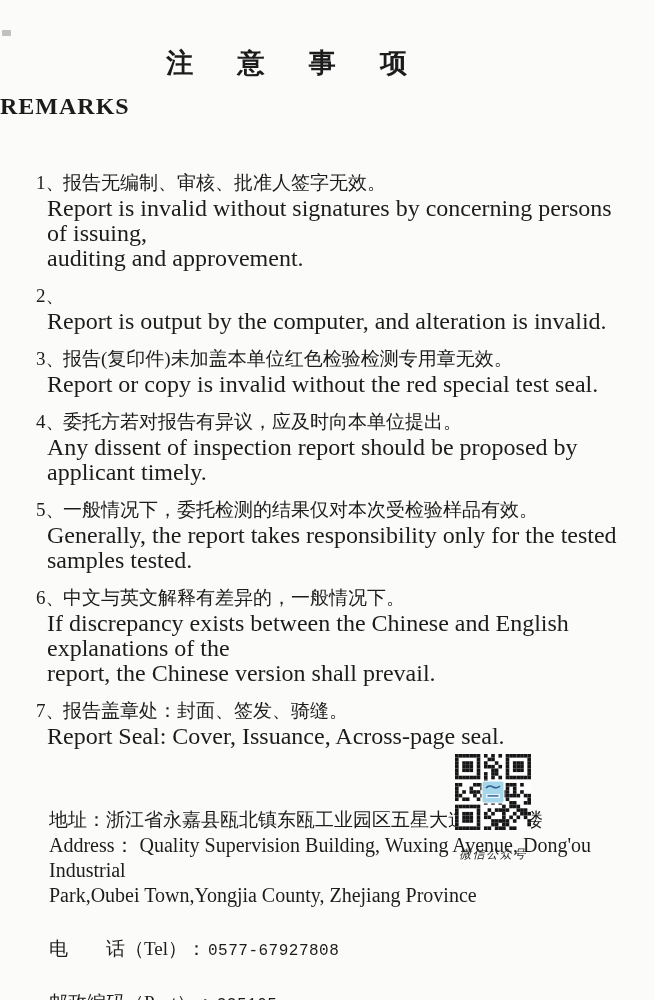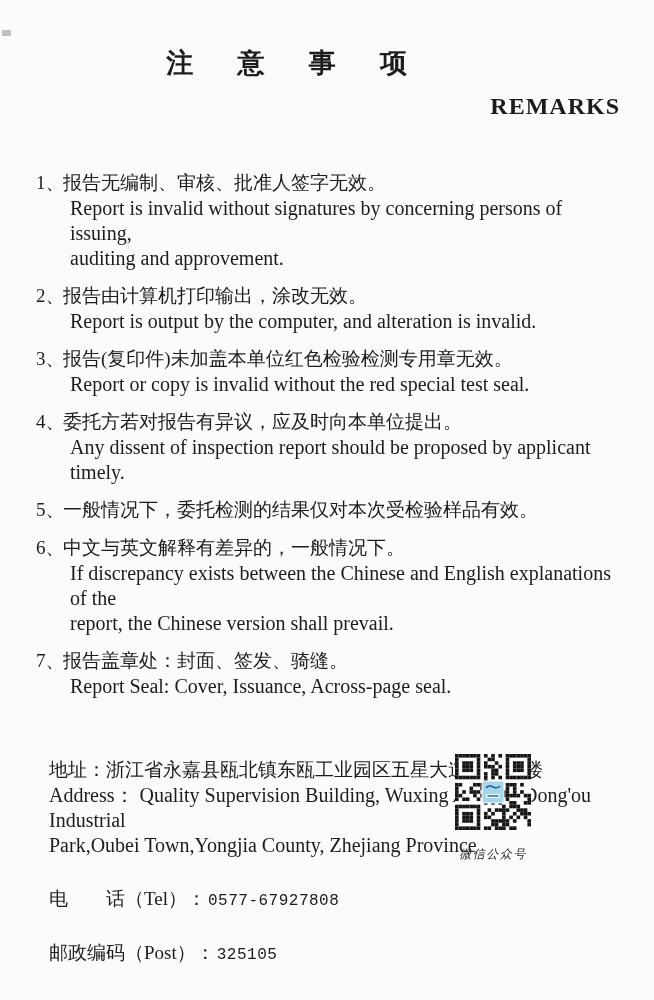--- a/index.html
+++ b/index.html
@@ -17,34 +17,34 @@
   }
   .header{margin-top:48px;}
   .title-zh{
     text-align:center;
     padding-right:72px;
     font-size:27px;font-weight:bold;
     letter-spacing:0.32em;
     line-height:30px;
   }
   .title-en{
-    text-align:right;
+    text-align:left;
     padding-right:34px;
     font-size:24px;font-weight:bold;
     letter-spacing:1px;
     margin-top:15px;
     line-height:26px;
   }
   .remarks{margin:51px 32px 0 36px;}
   .remark-item{margin-bottom:12px;}
   .zh-line{display:flex;font-size:19px;line-height:26px;}
   .remark-num{flex:none;width:27px;}
   .remark-en{
-    margin-left:34px;
-    font-size:20px;line-height:25px;
+    margin-left:11px;
+    font-size:24px;line-height:25px;
     white-space:pre-line;
   }
   .footer{margin:57px 30px 0 49px;}
   .address-zh{font-size:19px;line-height:27px;}
   .address-en{font-size:20px;line-height:25px;white-space:pre-line;}
   .contacts{margin-top:13px;width:400px;}
   .contact-row{
     display:flex;align-items:baseline;
     margin-top:30px;
     font-size:19px;line-height:22px;
@@ -80,21 +80,20 @@
     <div class="zh-line">
       <span class="remark-num">1、</span>
       <span>报告无编制、审核、批准人签字无效。</span>
     </div>
     <div class="remark-en">Report is invalid without signatures by concerning persons of issuing,
 auditing and approvement.</div>
   </div>
   <div class="remark-item">
     <div class="zh-line">
       <span class="remark-num">2、</span>
-      <span>报告由计算机打印输出，涂改无效。</span>
     </div>
     <div class="remark-en">Report is output by the computer, and alteration is invalid.</div>
   </div>
   <div class="remark-item">
     <div class="zh-line">
       <span class="remark-num">3、</span>
       <span>报告(复印件)未加盖本单位红色检验检测专用章无效。</span>
     </div>
     <div class="remark-en">Report or copy is invalid without the red special test seal.</div>
   </div>
@@ -103,20 +102,21 @@
       <span class="remark-num">4、</span>
       <span>委托方若对报告有异议，应及时向本单位提出。</span>
     </div>
     <div class="remark-en">Any dissent of inspection report should be proposed by applicant timely.</div>
   </div>
   <div class="remark-item">
     <div class="zh-line">
       <span class="remark-num">5、</span>
       <span>一般情况下，委托检测的结果仅对本次受检验样品有效。</span>
     </div>
+    <div class="remark-en">Generally, the report takes responsibility only for the tested samples tested.</div>
   </div>
   <div class="remark-item">
     <div class="zh-line">
       <span class="remark-num">6、</span>
       <span>中文与英文解释有差异的，一般情况下。</span>
     </div>
     <div class="remark-en">If discrepancy exists between the Chinese and English explanations of the
 report, the Chinese version shall prevail.</div>
   </div>
   <div class="remark-item">

